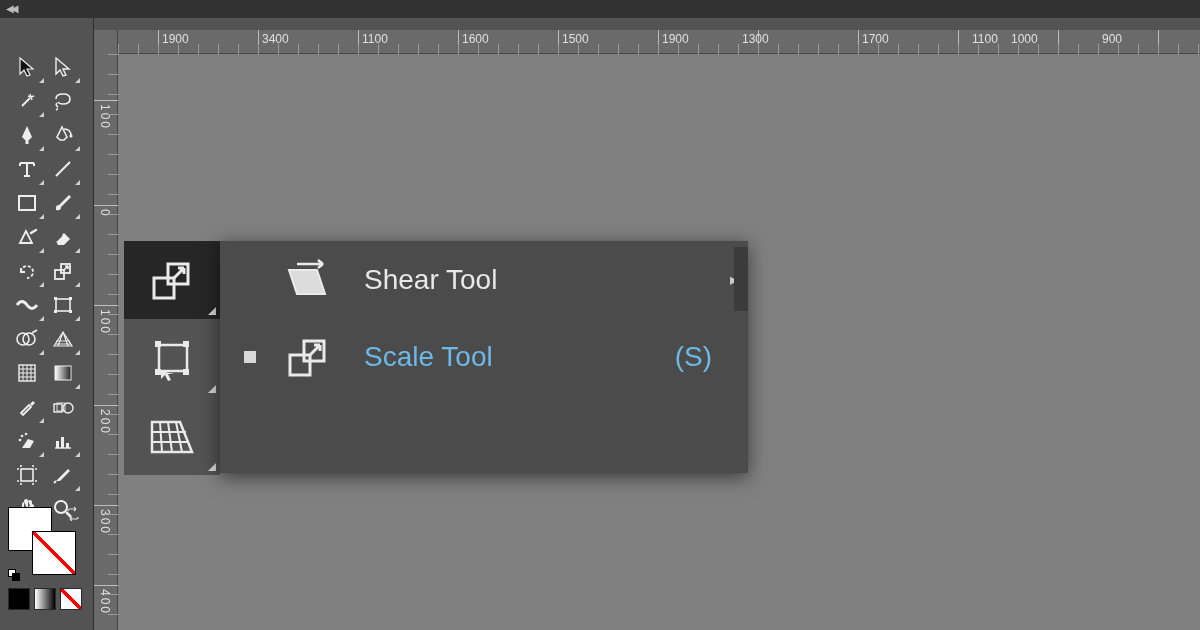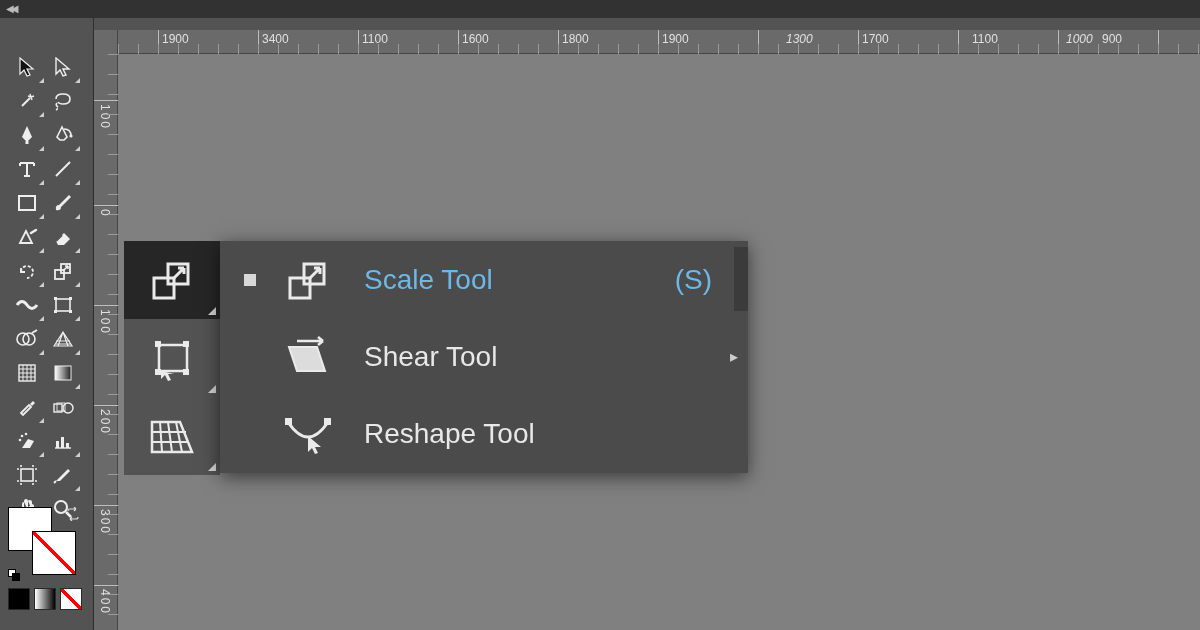--- a/index.html
+++ b/index.html
@@ -407,31 +407,31 @@
     <div class="hruler" id="hruler">
         <div class="tick" style="left: 40px;"></div>
         <div class="lbl" style="left: 40px;">1900</div>
         <div class="tick" style="left: 140px;"></div>
         <div class="lbl" style="left: 140px;">3400</div>
         <div class="tick" style="left: 240px;"></div>
         <div class="lbl" style="left: 240px;">1100</div>
         <div class="tick" style="left: 340px;"></div>
         <div class="lbl" style="left: 340px;">1600</div>
         <div class="tick" style="left: 440px;"></div>
-        <div class="lbl" style="left: 440px;">1800</div>
+        <div class="lbl" style="left: 440px;">1500</div>
         <div class="tick" style="left: 540px;"></div>
         <div class="lbl" style="left: 540px;">1900</div>
         <div class="tick" style="left: 640px;"></div>
-        <div class="lbl" style="left: 664px; font-style: italic;">1300</div>
+        <div class="lbl" style="left: 620px;">1300</div>
         <div class="tick" style="left: 740px;"></div>
         <div class="lbl" style="left: 740px;">1700</div>
         <div class="tick" style="left: 840px;"></div>
         <div class="lbl" style="left: 850px;">1100</div>
         <div class="tick" style="left: 940px;"></div>
-        <div class="lbl" style="left: 944px; font-style: italic;">1000</div>
+        <div class="lbl" style="left: 889px;">1000</div>
         <div class="tick" style="left: 1040px;"></div>
         <div class="lbl" style="left: 980px;">900</div>
         <div class="minor" style="left: 0px;"></div>
         <div class="minor" style="left: 20px;"></div>
         <div class="minor" style="left: 40px;"></div>
         <div class="minor" style="left: 60px;"></div>
         <div class="minor" style="left: 80px;"></div>
         <div class="minor" style="left: 100px;"></div>
         <div class="minor" style="left: 120px;"></div>
         <div class="minor" style="left: 140px;"></div>
@@ -554,52 +554,40 @@
         <path d="M6 38 L46 38 L34 8 L6 8 Z" fill="none" stroke="#eaeaea" stroke-width="2.5"></path>
         <path d="M14 8 L16 38 M22 8 L26 38 M30 8 L36 38 M6 18 L40 18 M6 28 L43 28" stroke="#eaeaea" stroke-width="2"></path>
       </svg>
       <span class="corner"></span>
     </div>
   </div>
 
   <div class="flyout">
     <div class="tear"></div>
 
+    <div class="row">
+      <div class="bullet"></div>
+      <div class="ric">
+        <svg width="50" height="44" viewBox="0 0 50 44">
+          <path d="M14 36 L42 36 L34 12 L6 12 Z" fill="#dcdcdc" stroke="#eaeaea" stroke-width="2"></path>
+          <path d="M14 6 L40 6 M40 6 L35 2 M40 6 L35 10" stroke="#eaeaea" stroke-width="2.6" fill="none"></path>
+        </svg>
+      </div>
+      <span class="lab">Shear Tool</span>
+      <span class="arrow">▸</span>
+    </div>
+
     <div class="row sel">
       <div class="bullet"></div>
       <div class="ric">
         <svg width="48" height="48" viewBox="0 0 48 48">
           <rect x="6" y="22" width="20" height="20" fill="none" stroke="#eaeaea" stroke-width="3"></rect>
           <rect x="20" y="8" width="20" height="20" fill="none" stroke="#eaeaea" stroke-width="3"></rect>
           <path d="M26 22 L36 12 M36 12 L30 12 M36 12 L36 18" stroke="#eaeaea" stroke-width="3" fill="none"></path>
         </svg>
       </div>
       <span class="lab">Scale Tool</span>
       <span class="key">(S)</span>
     </div>
 
-    <div class="row">
-      <div class="bullet"></div>
-      <div class="ric">
-        <svg width="50" height="44" viewBox="0 0 50 44">
-          <path d="M14 36 L42 36 L34 12 L6 12 Z" fill="#dcdcdc" stroke="#eaeaea" stroke-width="2"></path>
-          <path d="M14 6 L40 6 M40 6 L35 2 M40 6 L35 10" stroke="#eaeaea" stroke-width="2.6" fill="none"></path>
-        </svg>
-      </div>
-      <span class="lab">Shear Tool</span>
-      <span class="arrow">▸</span>
-    </div>
-
-    <div class="row">
-      <div class="bullet"></div>
-      <div class="ric">
-        <svg width="52" height="44" viewBox="0 0 52 44">
-          <path d="M6 10 Q26 40 46 10" fill="none" stroke="#eaeaea" stroke-width="3"></path>
-          <rect x="3" y="6" width="7" height="7" fill="#eaeaea"></rect>
-          <rect x="42" y="6" width="7" height="7" fill="#eaeaea"></rect>
-          <path d="M26 24 L26 40 L30 36 L33 42 L36 41 L33 35 L39 35 Z" fill="#eaeaea"></path>
-        </svg>
-      </div>
-      <span class="lab">Reshape Tool</span>
-    </div>
   </div>
 
 </div>
 
 </body></html>

